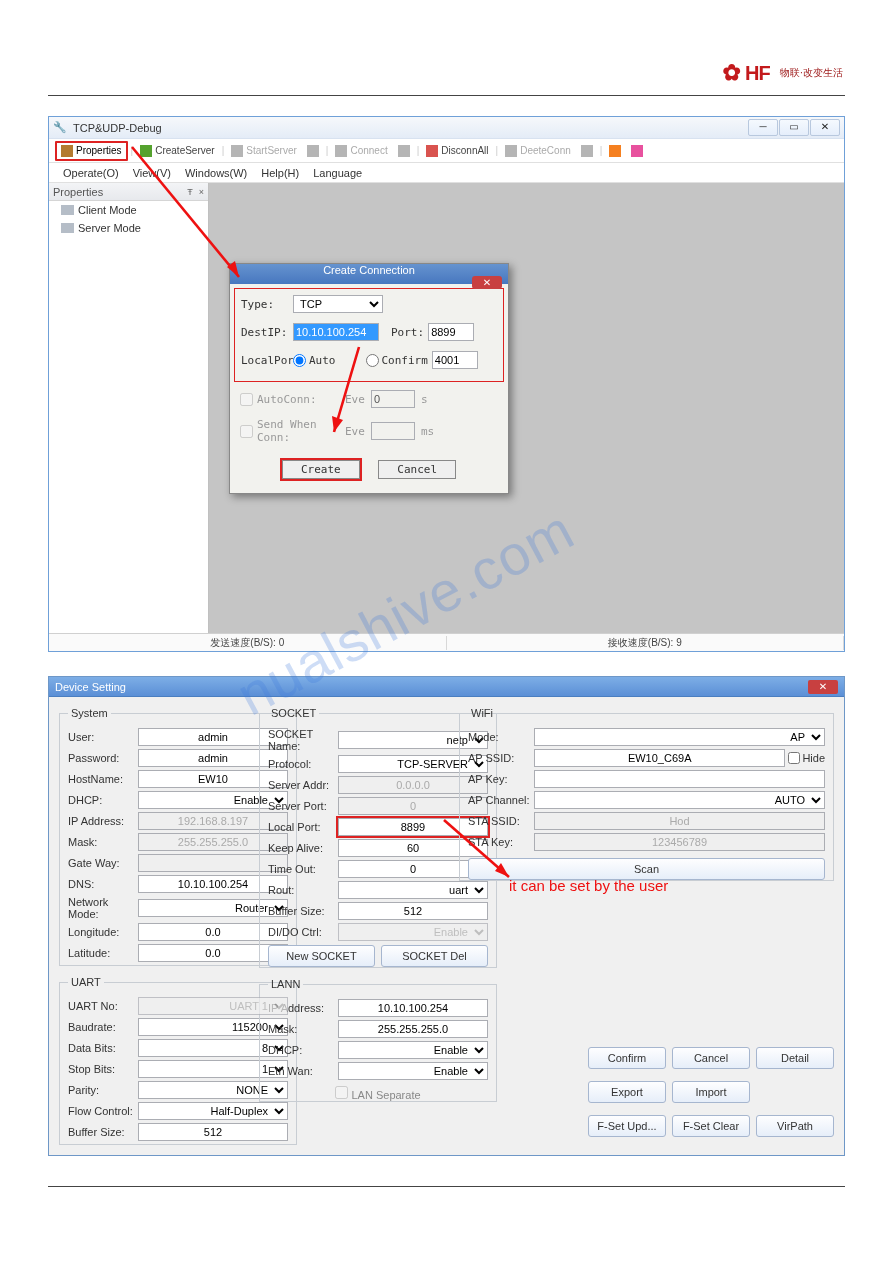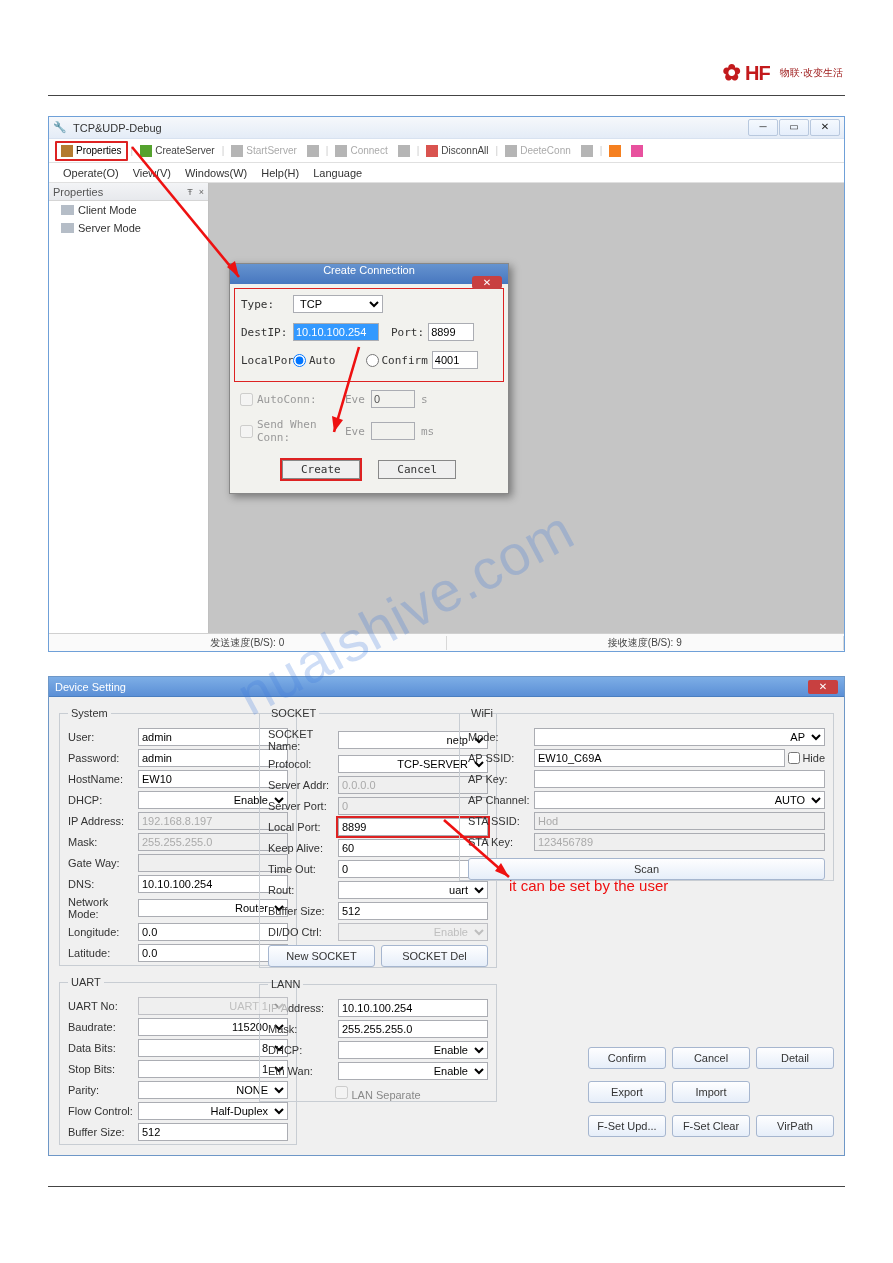--- a/index.html
+++ b/index.html
@@ -79,21 +79,21 @@
   .win2 .body2 { padding: 10px; display: flex; flex-direction: column; gap: 10px; }
   .cols2 { display: flex; gap: 10px; }
   .col { display: flex; flex-direction: column; gap: 10px; }
   .col.a { width: 190px; }
   .col.b { width: 190px; }
   .col.c { flex: 1; }
   fieldset { border: 1px solid #c8cdd3; padding: 6px 8px 0 8px; }
   legend { font-size: 11px; color: #333; padding: 0 3px; }
   .frow { display: flex; align-items: center; margin: 3px 0; font-size: 11px; }
   .frow .lab { width: 70px; color: #333; }
-  .frow .inp { flex: 1; height: 18px; border: 1px solid #abadb3; padding: 0 3px; font-size: 11px; text-align: left; background: #fff; }
+  .frow .inp { flex: 1; height: 18px; border: 1px solid #abadb3; padding: 0 3px; font-size: 11px; text-align: center; background: #fff; }
   .frow .inp.ro { background: #efefef; color: #aaa; }
   .frow select.inp { text-align: left; text-align-last: right; }
   .inp.redbox2 { outline: 2px solid #d22; }
   .frow .lab2 { width: 66px; }
   .cbhide { width: 12px; height: 12px; margin-left: 3px; }
   .btnrow { display: flex; gap: 6px; margin-top: 4px; }
   .btn2 { flex: 1; height: 22px; border: 1px solid #a6b6cf; background: linear-gradient(#fefeff,#e6eef9); color: #333; font-size: 11px; border-radius: 3px; }
   .btn-scan { width: 100%; margin-top: 4px; }
   .subnote { text-align: center; color: #888; font-size: 11px; margin-top: 6px; }
   .botbtns { display: flex; justify-content: flex-end; gap: 6px; padding: 4px 0 8px 0; }

